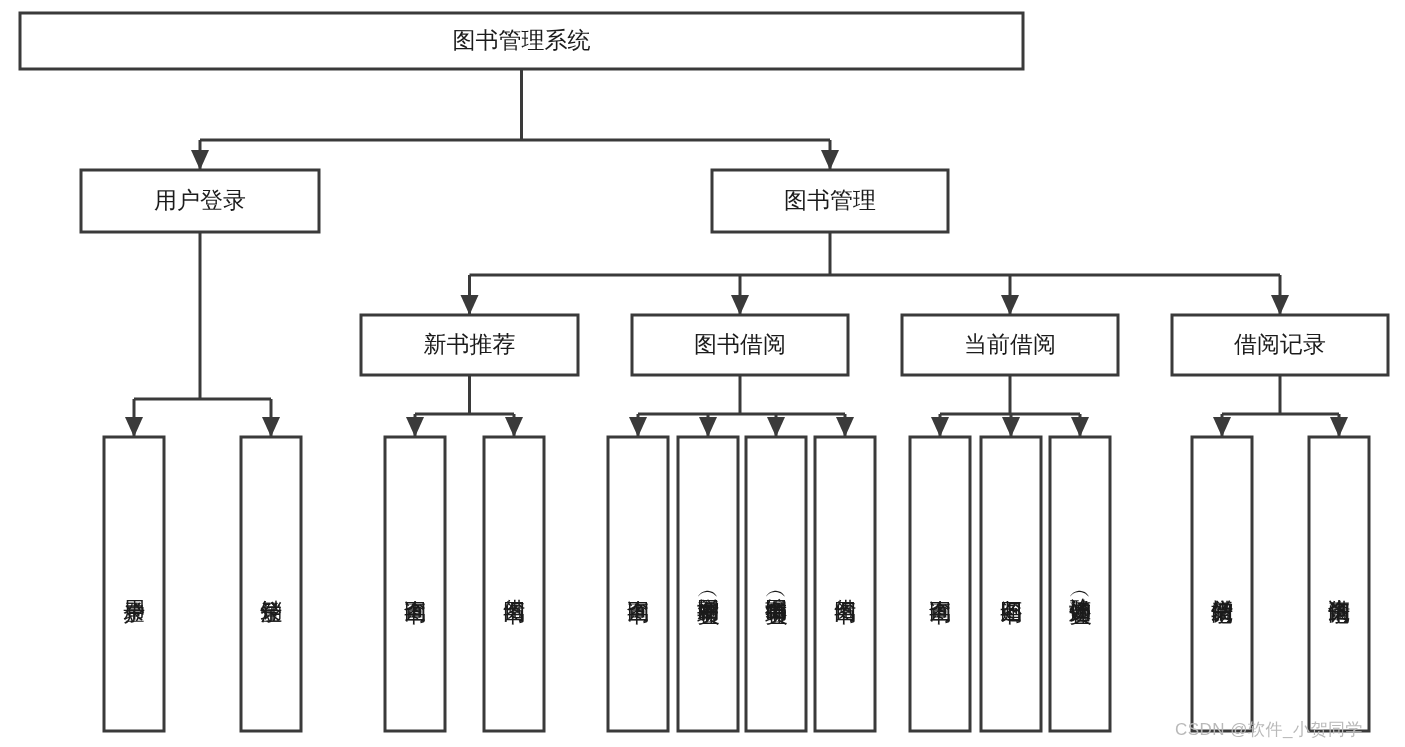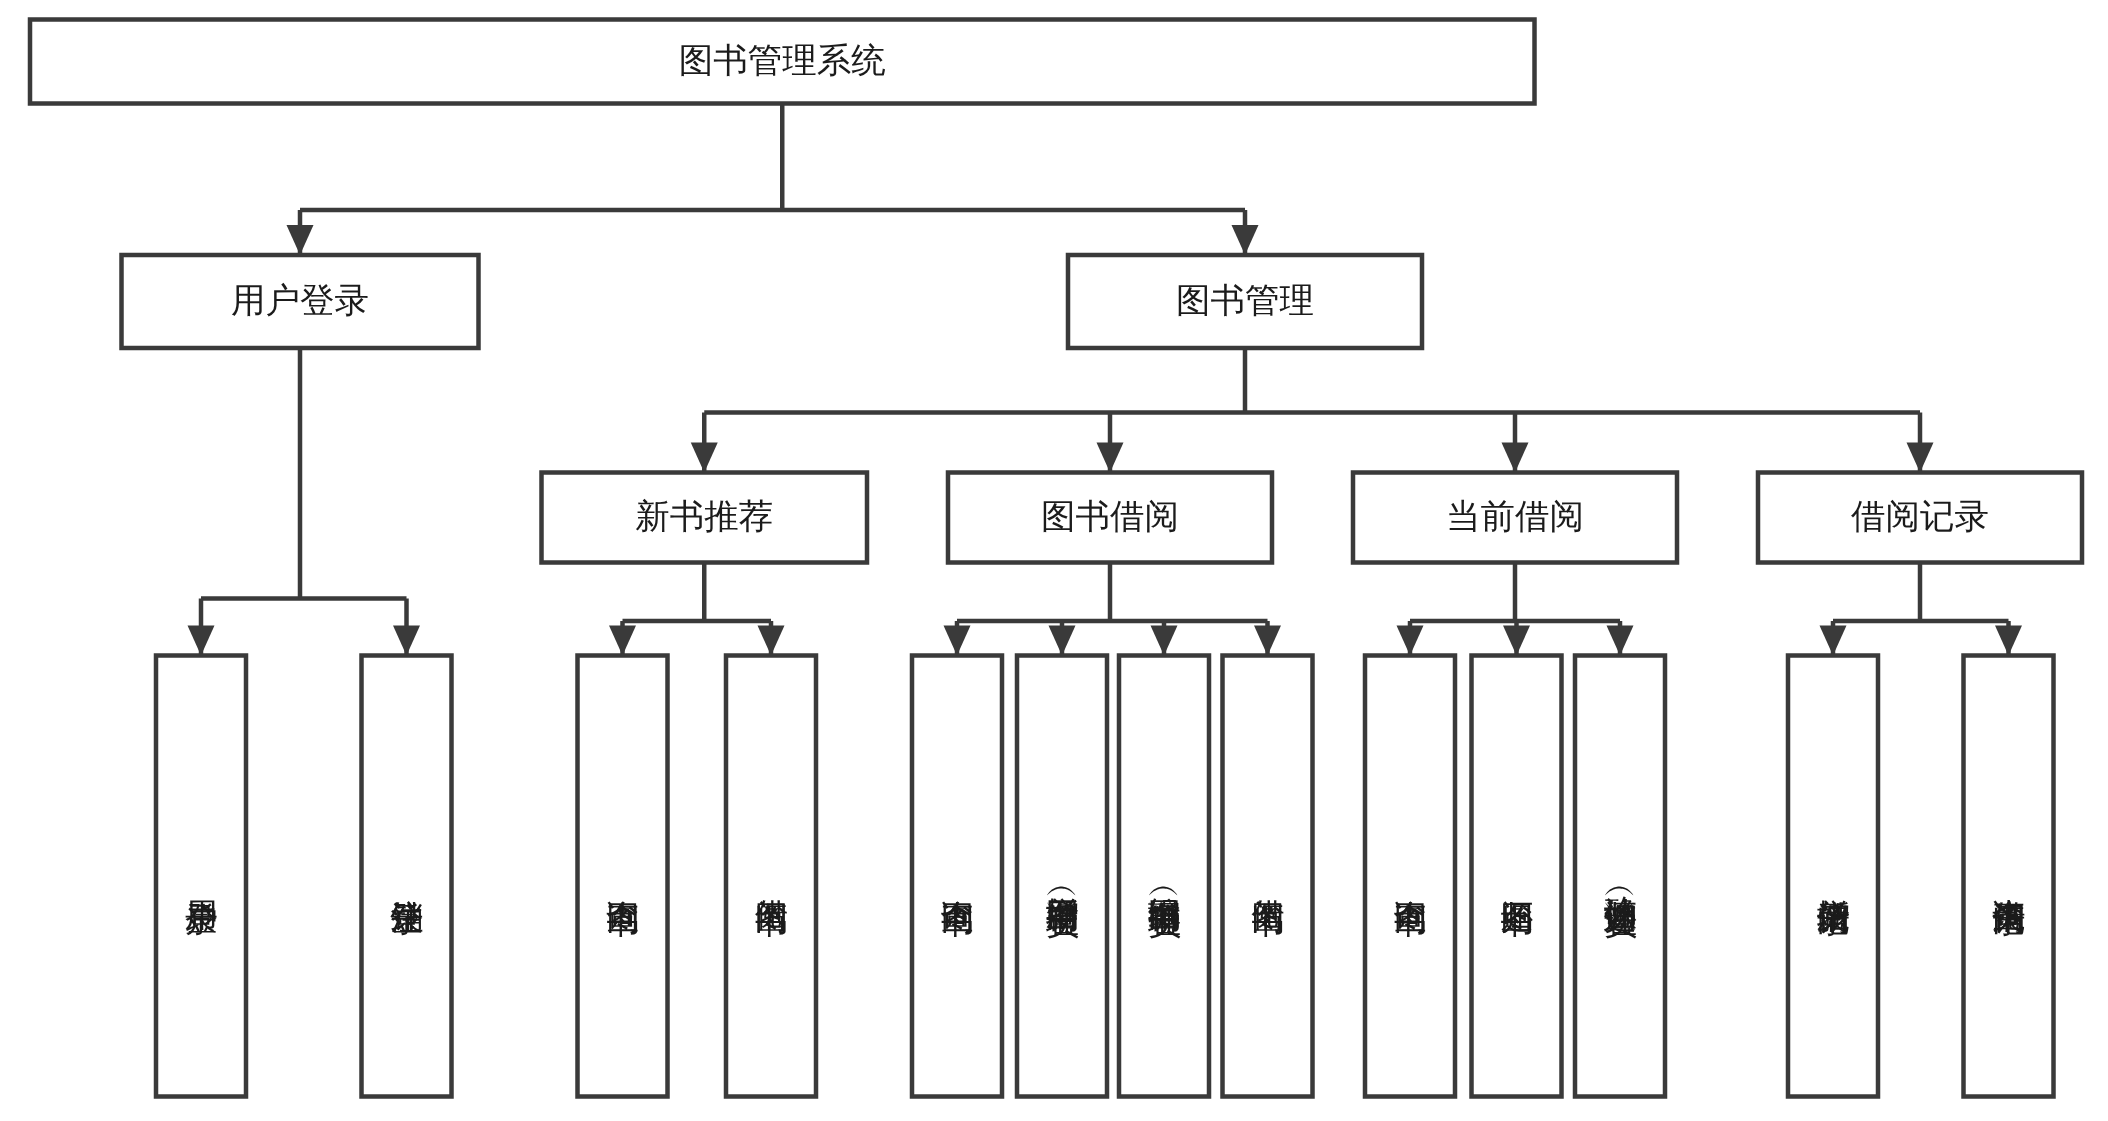--- a/index.html
+++ b/index.html
@@ -175,13 +175,14 @@
       <div class="node-label-v" style="left: 678px; top: 437px; width: 60px; height: 294px;">新增图书（管理员）</div>
       <div class="node-label-v" style="left: 746px; top: 437px; width: 60px; height: 294px;">编辑图书（管理员）</div>
       <div class="node-label-v" style="left: 815px; top: 437px; width: 60px; height: 294px;">借阅图书</div>
       <div class="node-label-v" style="left: 910px; top: 437px; width: 60px; height: 294px;">查询图书</div>
       <div class="node-label-v" style="left: 981px; top: 437px; width: 60px; height: 294px;">归还图书</div>
       <div class="node-label-v" style="left: 1050px; top: 437px; width: 60px; height: 294px;">确认归还（管理员）</div>
       <div class="node-label-v" style="left: 1192px; top: 437px; width: 60px; height: 294px;">新增借阅记录</div>
       <div class="node-label-v" style="left: 1309px; top: 437px; width: 60px; height: 294px;">查询借阅记录</div>
     </div>
 
+  <div class="watermark">CSDN @软件_小贺同学</div>
 </div>
 
 </body></html>

